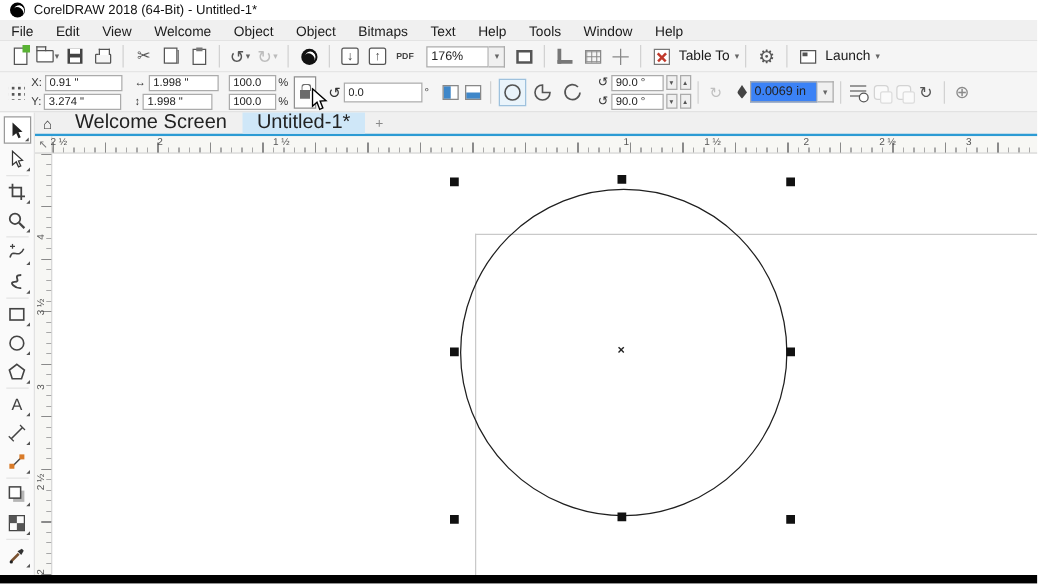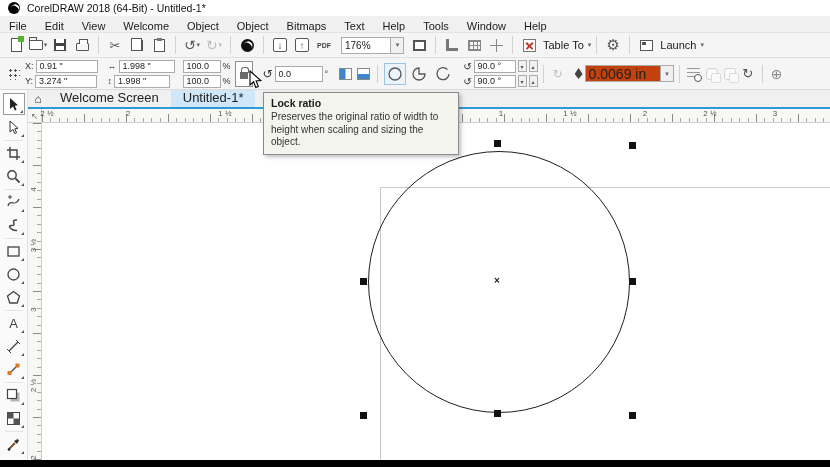--- a/index.html
+++ b/index.html
@@ -67,37 +67,37 @@
   .lock-btn { width:18px; height:26px; margin-left:4px; border:1px solid #8f8f8f; background:#fdfdfd; display:flex; align-items:center; justify-content:center; position:relative; }
   .icon-lock { width:8px; height:7px; background:#6b6b6b; position:relative; margin-top:4px; }
   .icon-lock::before { content:""; position:absolute; left:1px; top:-5px; width:6px; height:5px; border:1.5px solid #6b6b6b; border-bottom:none; border-radius:3px 3px 0 0; }
   .pbtn { width:18px; height:20px; display:flex; align-items:center; justify-content:center; color:#555; }
   .icon-mirror-h { width:13px; height:12px; border:1px solid #888; background:linear-gradient(to right,#3f87c9 48%,#fff 52%); }
   .icon-mirror-v { width:13px; height:12px; border:1px solid #888; background:linear-gradient(to bottom,#fff 48%,#3f87c9 52%); }
   .shape-btn { width:22px; height:22px; display:flex; align-items:center; justify-content:center; margin:0 1px; }
   .shape-btn.sel { border:1px solid #9ec1dd; background:#eaf4fb; }
   .spin { width:9px; height:12px; border:1px solid #ababab; background:#f0f0f0; font-size:6px; color:#555; display:flex; align-items:center; justify-content:center; }
   .nib { width:8px; height:11px; background:#444; clip-path:polygon(50% 0,100% 55%,50% 100%,0 55%); margin-right:2px; }
-  .ow-combo { width:76px; height:17px; border:1px solid #ababab; background:#c2410c; font-size:14px; display:flex; align-items:center; padding:0 3px; color:#222; }
+  .ow-combo { width:54px; height:17px; border:1px solid #ababab; background:#3b82f6; font-size:10px; display:flex; align-items:center; padding:0 3px; color:#222; }
   .icon-wrap { width:13px; height:12px; background-image:linear-gradient(#999 1.4px,transparent 1.4px); background-size:13px 4px; position:relative; }
   .icon-wrap::after { content:""; position:absolute; right:-2px; bottom:-2px; width:6px; height:6px; border:1.4px solid #555; border-radius:50%; background:#fff; }
   .icon-chain { width:12px; height:12px; border:1.3px solid #b9b9b9; border-radius:3px; position:relative; background:#fff; }
   .icon-chain::after { content:""; position:absolute; right:-4px; bottom:-4px; width:8px; height:8px; border:1.3px solid #c9c9c9; border-radius:2px; background:#fff; }
 
   
   .toolbox { position:absolute; left:0; top:90px; width:28px; height:370px; background:#fafafa; border-right:1px solid #e2e2e2; display:flex; flex-direction:column; align-items:center; padding-top:3px; }
   .tool { width:22px; height:22px; margin-bottom:1px; display:flex; align-items:center; justify-content:center; position:relative; }
   .tool.selected { background:#fff; border:1px solid #9a9a9a; }
   .tool::after { content:""; position:absolute; right:1px; bottom:1px; border-left:3px solid transparent; border-bottom:3px solid #555; }
   .tool svg { display:block; }
   .tdiv { width:18px; height:1px; background:#e4e4e4; margin:1px 0; }
 
   .tabbar { position:absolute; left:28px; top:90px; width:802px; height:19px; background:#f0f0f0; border-bottom:2px solid #2c9bd4; display:flex; align-items:stretch; }
   .home-btn { width:20px; display:flex; align-items:center; justify-content:center; font-size:12px; color:#333; }
-  .doc-tab { display:flex; align-items:flex-start; padding:0 12px; font-size:13px; color:#222; }
+  .doc-tab { display:flex; align-items:flex-end; padding:0 12px; font-size:16px; color:#222; }
   .doc-tab.active { background:#cfe7f8; }
   .newtab-btn { display:flex; align-items:center; padding:0 8px; color:#8a8a8a; font-size:11px; }
 
   .ruler-corner { position:absolute; left:28px; top:109px; width:14px; height:14px; background:#f7f7f4; border-right:1px solid #d5d5d5; border-bottom:1px solid #cfcfcf; font-size:9px; color:#777; display:flex; align-items:center; justify-content:center; }
   .hruler { position:absolute; left:42px; top:109px; width:788px; height:14px; background:#f7f7f4; border-bottom:1px solid #cfcfcf; }
   .hruler .ticks-sm { position:absolute; left:0; right:0; bottom:0; height:4px; background:repeating-linear-gradient(to right,#a8a8a8 0 1px,transparent 1px 8.4px); }
   .hruler .ticks-lg { position:absolute; left:0; right:0; bottom:0; height:8px; background:repeating-linear-gradient(to right,#8a8a8a 0 1px,transparent 1px 42px); }
   .hlab { position:absolute; top:0px; transform:translateX(-50%); font-size:8px; color:#555; }
   .vruler { position:absolute; left:28px; top:123px; width:14px; height:337px; background:#f7f7f4; border-right:1px solid #cfcfcf; }
   .vruler .ticks-sm { position:absolute; top:0; bottom:0; right:0; width:4px; background:repeating-linear-gradient(to bottom,#a8a8a8 0 1px,transparent 1px 8.4px); }
@@ -257,21 +257,21 @@
       <div class="prow">
           <input class="pfield" style="width: 38px;" value="100.0">
           <span class="plabel">%</span>
         </div>
     </div>
     <div class="lock-btn">
         <span class="icon-lock"></span>
       </div>
     <div class="prow" style="margin-left:10px">
       <span class="plabel" style="font-size:12px">↺</span>
-      <input class="pfield" style="width: 48px; height: 16px;" value="0.0">
+      <input class="pfield" style="width: 63px; height: 16px;" value="0.0">
       <span class="plabel">°</span>
     </div>
     <div class="pbtn" style="margin-left:8px">
         <span class="icon-mirror-h"></span>
       </div>
     <div class="pbtn">
         <span class="icon-mirror-v"></span>
       </div>
     <div class="tsep"></div>
     <div class="shape-btn sel">
@@ -470,23 +470,19 @@
     <div class="handle" style="left:318px;top:19px"></div>
     <div class="handle" style="left:452px;top:17px"></div>
     <div class="handle" style="left:587px;top:19px"></div>
     <div class="handle" style="left:318px;top:155px"></div>
     <div class="handle" style="left:587px;top:155px"></div>
     <div class="handle" style="left:318px;top:289px"></div>
     <div class="handle" style="left:452px;top:287px"></div>
     <div class="handle" style="left:587px;top:289px"></div>
   </div>
 
-  <div class="tooltip">
-    <div class="tooltip-title">Lock ratio</div>
-    <div class="tooltip-body">Preserves the original ratio of width to height when scaling and sizing the object.</div>
-  </div>
 
   <svg class="cursor" width="14" height="20" viewBox="0 0 14 20">
     <path d="M1,1 L1,15 L4.6,11.8 L6.8,17.5 L9.3,16.4 L7.1,10.9 L11.8,10.6 Z" fill="#fff" stroke="#000" stroke-width="1.1"></path>
   </svg>
 
   <div class="bottombar"></div>
 </div>
 
 </body></html>

